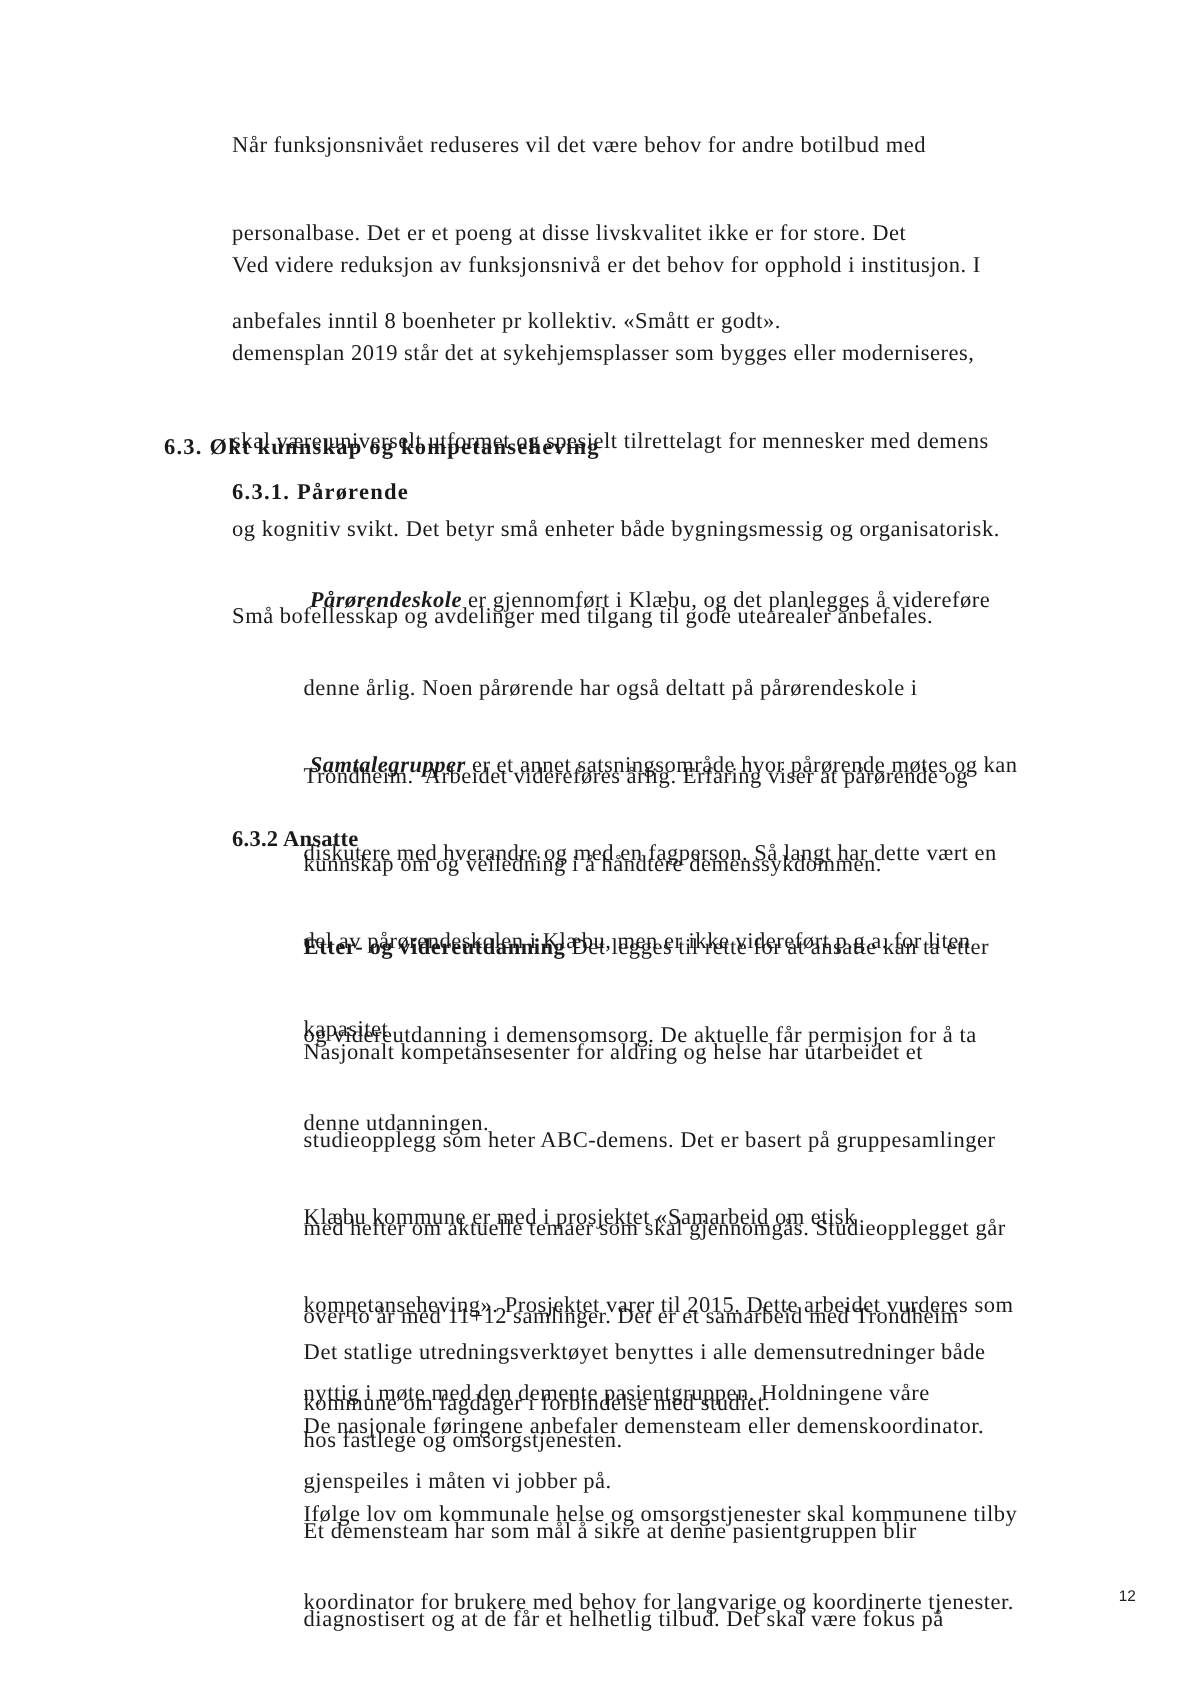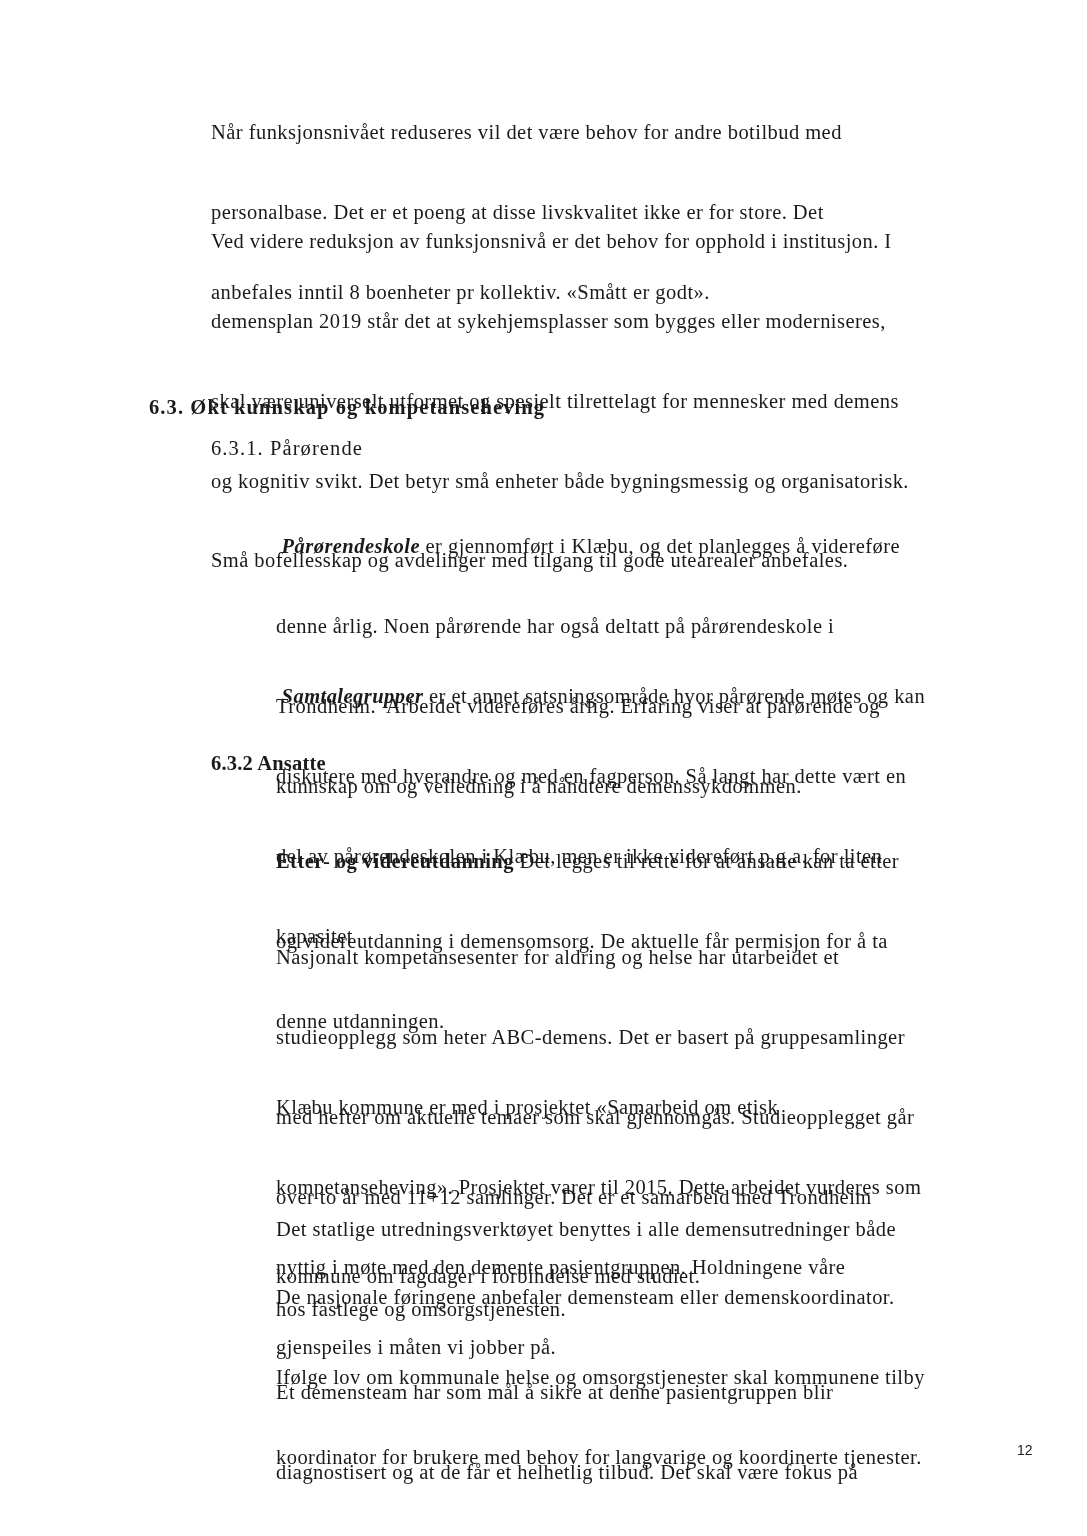--- a/index.html
+++ b/index.html
@@ -36,21 +36,21 @@
       font-size: 20.5px;
       font-weight: bold;
       letter-spacing: 1.1px;
       text-align: center;
     }
     .h2 {
       position: absolute;
       left: 195px;
       top: 437px;
       font-size: 20.5px;
-      font-weight: normal;
+      font-weight: bold;
       letter-spacing: 1.1px;
     }
     .h2b {
       position: absolute;
       left: 195px;
       top: 752px;
       font-size: 20.5px;
       font-weight: bold;
       letter-spacing: 0.2px;
     }

